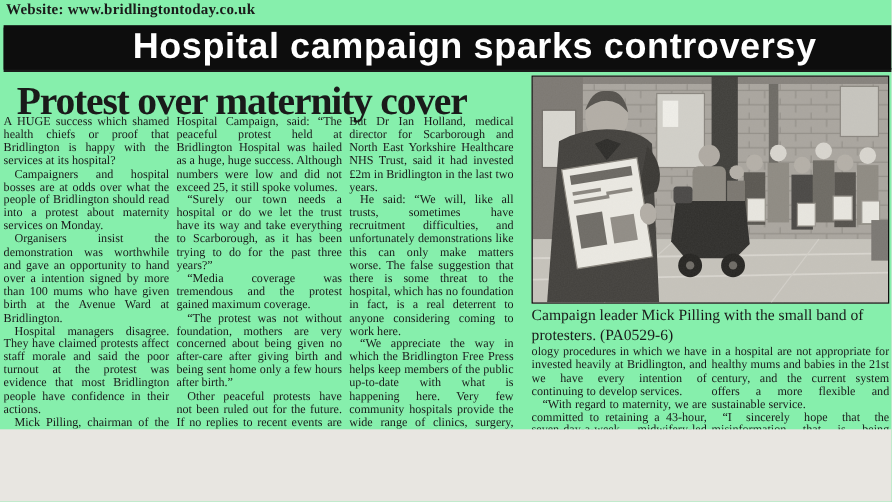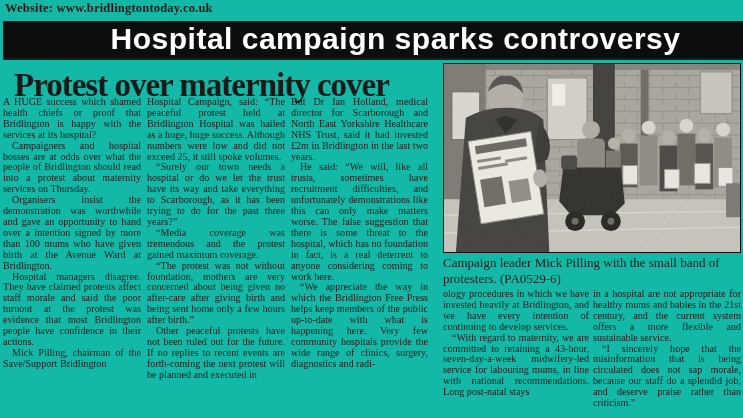--- a/index.html
+++ b/index.html
@@ -1,19 +1,19 @@
 <!DOCTYPE html>
 <html style="--banner-bg: #0d0d0d; --banner-text: #ffffff;"><head>
 <meta charset="utf-8">
 <style>
   html,body{margin:0;padding:0;background:#e8e6e1;}
   .page{
     position:relative;
-    width:743px;height:418px;
-    background:#14b8a6;
+    width:743px;height:358px;
+    background:#86efac;
     overflow:hidden;
     font-family:"Liberation Serif", serif;
     color:#1a1a1a;
   }
   .website{
     position:absolute;left:5px;top:1px;
     font-size:12.5px;font-weight:700;letter-spacing:.2px;
   }
   .banner{
     position:absolute;left:3px;top:21px;width:737px;height:37px;
@@ -57,21 +57,21 @@
 <div class="page">
 
   <div class="website">Website: www.bridlingtontoday.co.uk</div>
 
   <div class="banner">Hospital campaign sparks controversy</div>
 
   <h1 class="subhead">Protest over maternity cover</h1>
 
   <div class="col col1">
     <p>A HUGE success which shamed health chiefs or proof that Bridlington is happy with the services at its hospital?</p>
-    <p>Campaigners and hospital bosses are at odds over what the people of Bridlington should read into a protest about maternity services on Thursday.</p>
+    <p>Campaigners and hospital bosses are at odds over what the people of Bridlington should read into a protest about maternity services on Monday.</p>
     <p>Organisers insist the demonstration was worthwhile and gave an opportunity to hand over a intention signed by more than 100 mums who have given birth at the Avenue Ward at Bridlington.</p>
     <p>Hospital managers disagree. They have claimed protests affect staff morale and said the poor turnout at the protest was evidence that most Bridlington people have confidence in their actions.</p>
     <p>Mick Pilling, chairman of the Save/Support Bridlington</p>
   </div>
 
   <div class="col col2">
     <p>Hospital Campaign, said: “The peaceful protest held at Bridlington Hospital was hailed as a huge, huge success. Although numbers were low and did not exceed 25, it still spoke volumes.</p>
     <p>“Surely our town needs a hospital or do we let the trust have its way and take everything to Scarborough, as it has been trying to do for the past three years?”</p>
     <p>“Media coverage was tremendous and the protest gained maximum coverage.</p>
     <p>“The protest was not without foundation, mothers are very concerned about being given no after-care after giving birth and being sent home only a few hours after birth.”</p>

